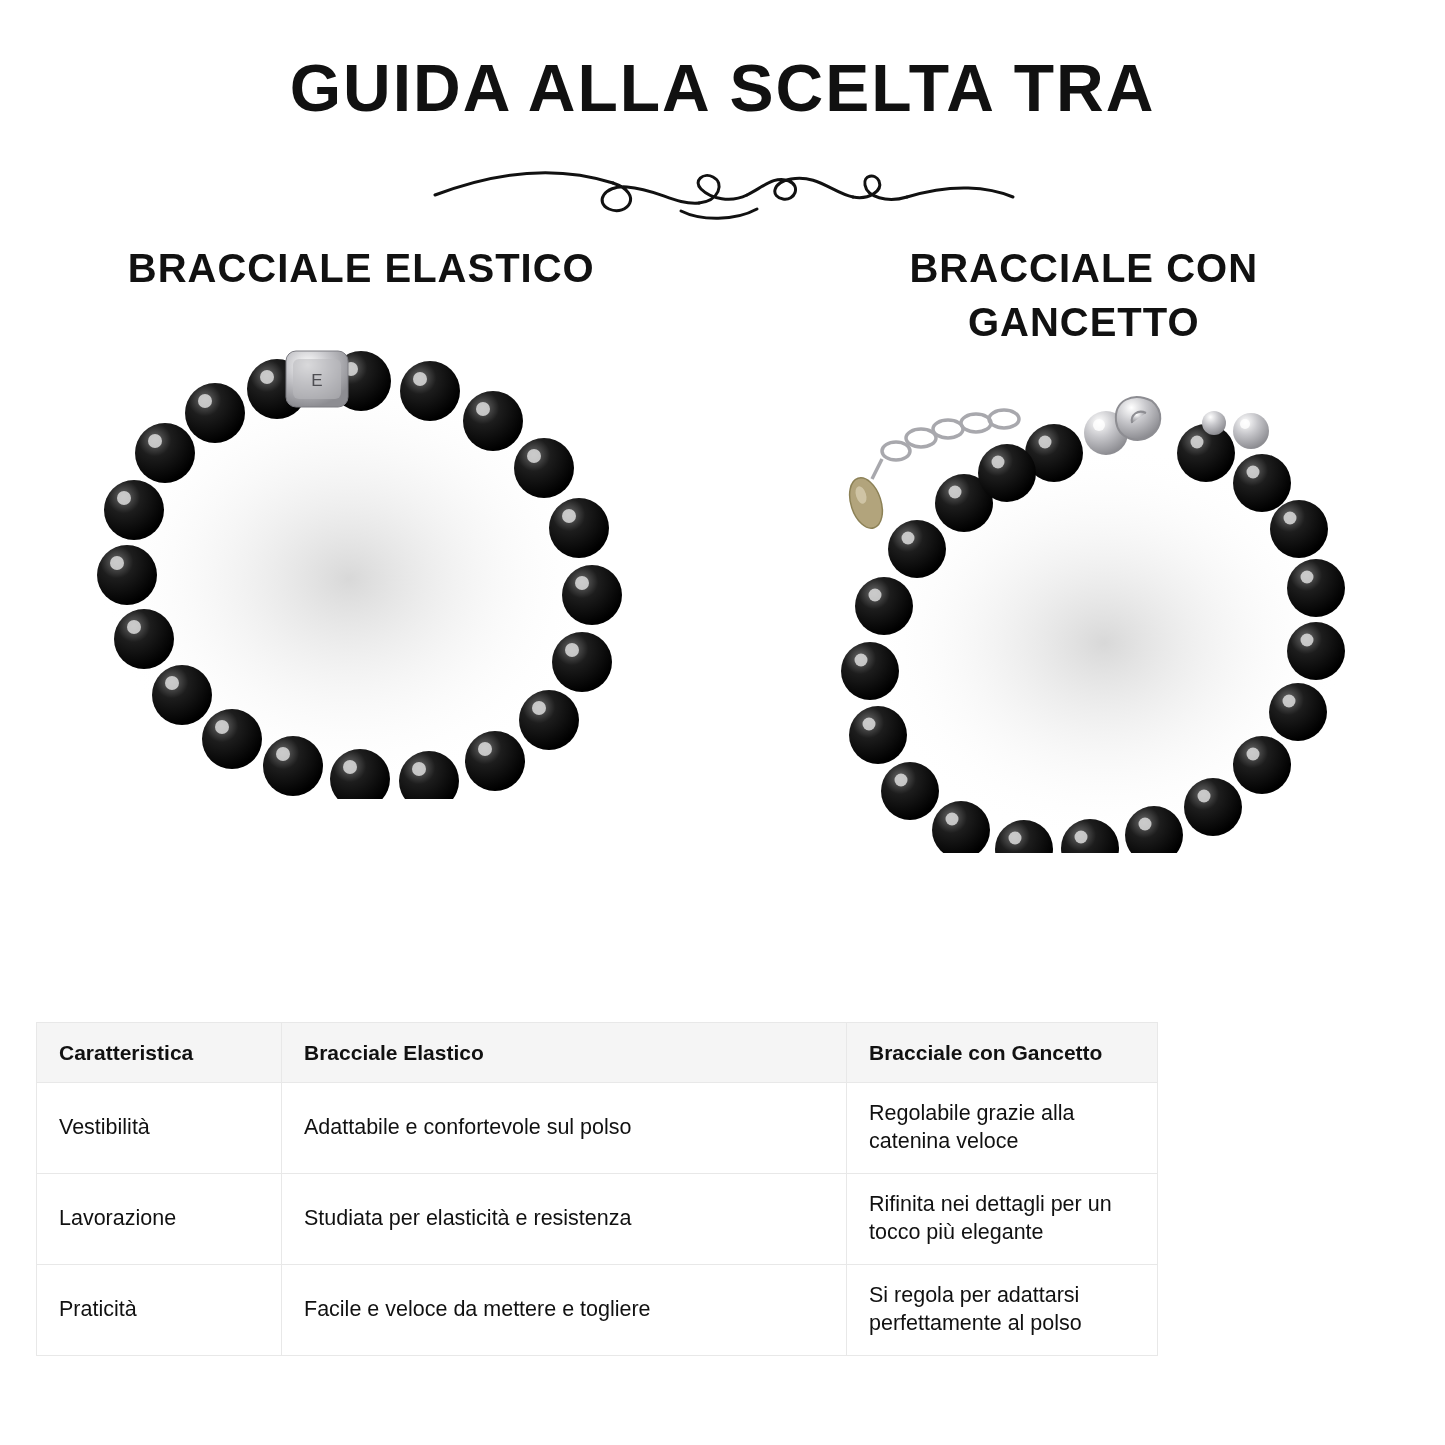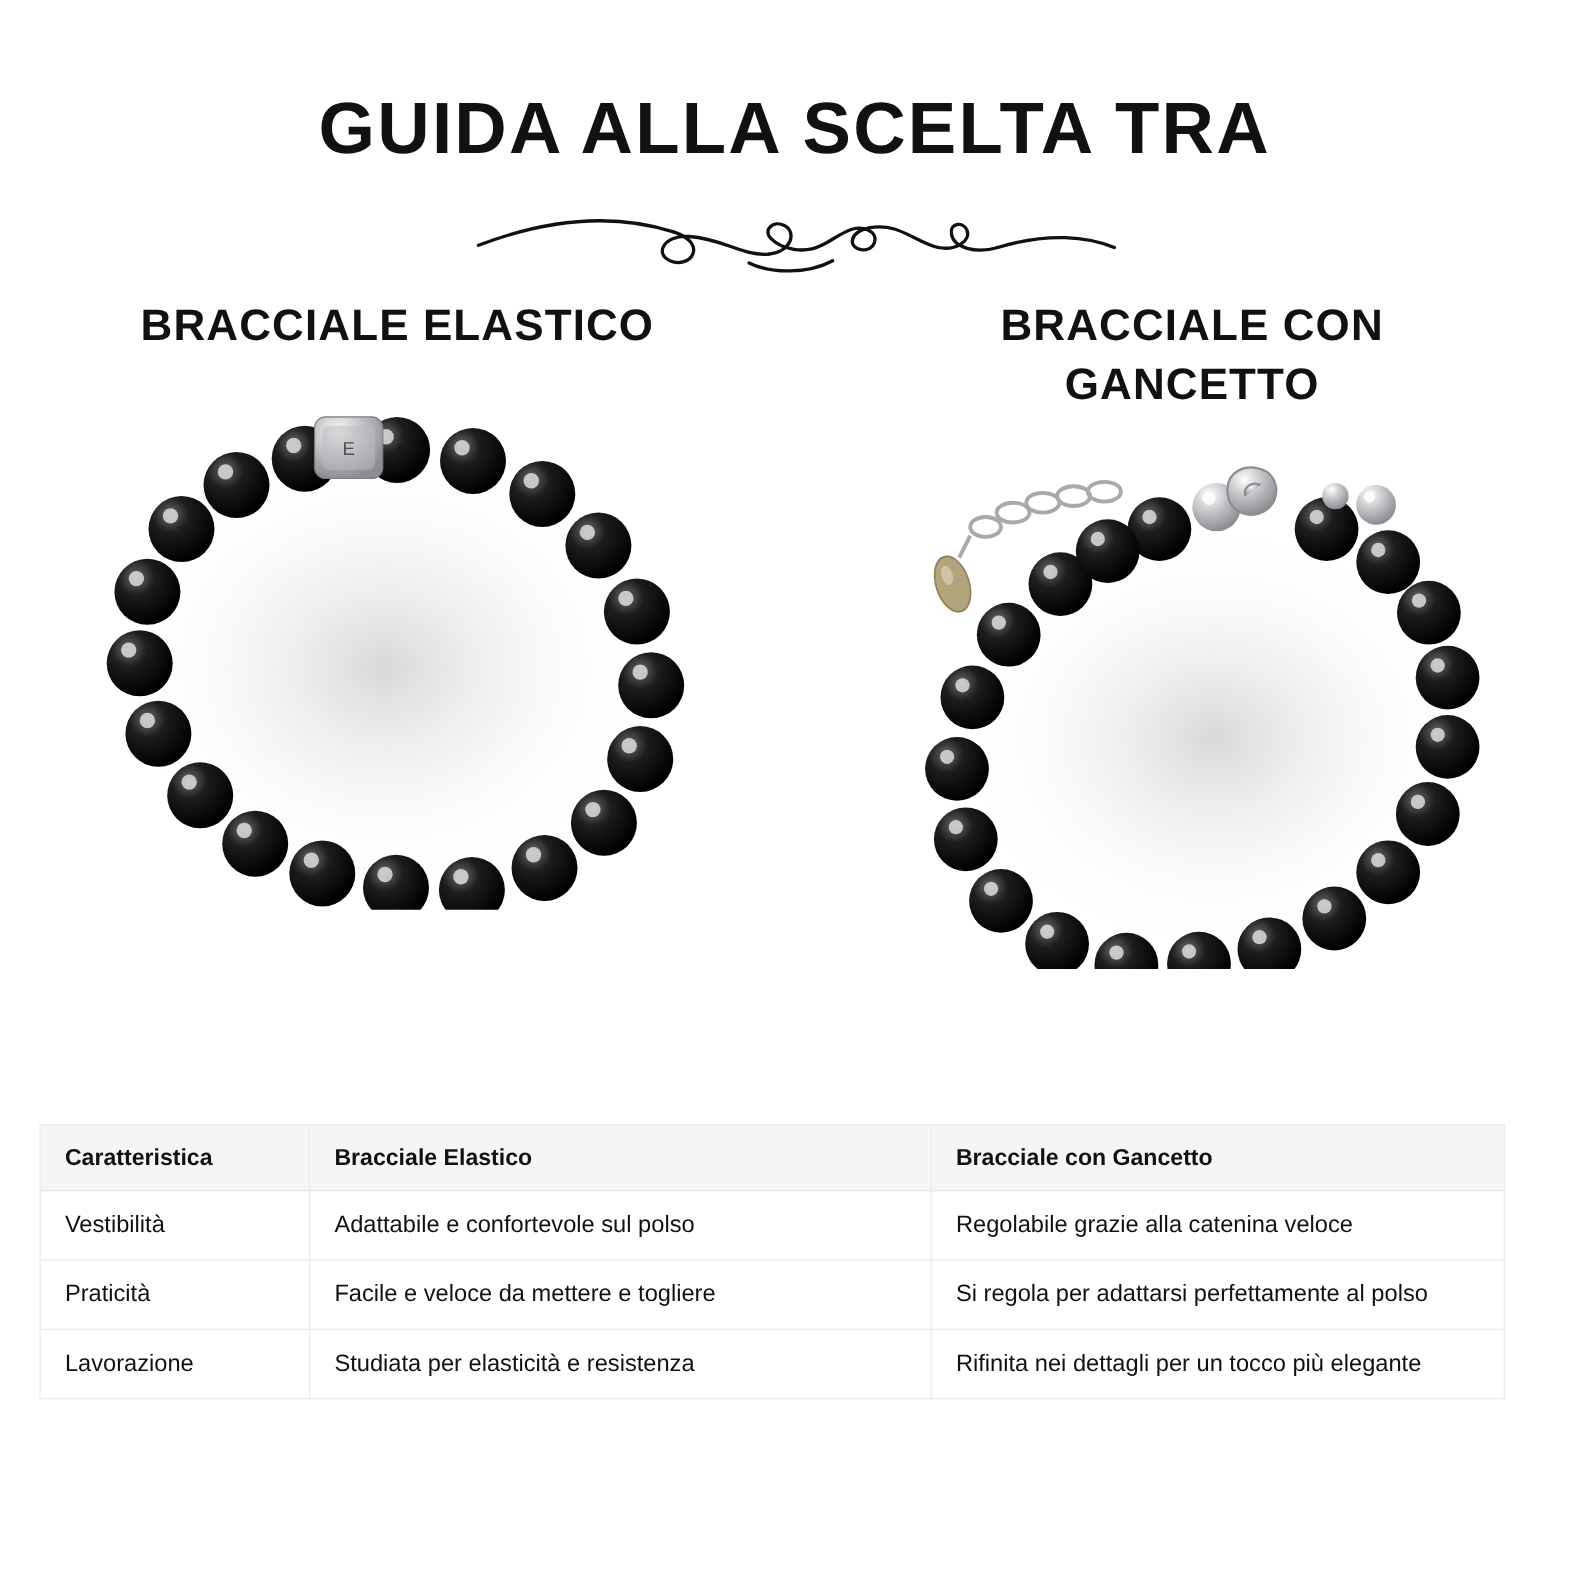--- a/index.html
+++ b/index.html
@@ -21,21 +21,21 @@
     box-sizing: border-box;
     padding: 0;
   }
   .main-title {
     text-align: center;
     font-size: 66px;
     font-weight: 700;
     letter-spacing: 2px;
     color: #111111;
     margin: 0;
-    padding-top: 80px;
+    padding-top: 52px;
     line-height: 1.1;
   }
   .divider-wrap {
     display: flex;
     justify-content: center;
     align-items: center;
     margin-top: 34px;
     height: 70px;
   }
   .columns {
@@ -65,21 +65,21 @@
     height: 470px;
     position: relative;
   }
   .bracelet-area svg {
     display: block;
   }
   .table-wrap {
     position: absolute;
     left: 36px;
     top: 1022px;
-    width: 1332px;
+    width: 1122px;
   }
   table.compare {
     width: 100%;
     border-collapse: collapse;
     font-size: 21.5px;
     color: #111111;
     background: #ffffff;
     border: 1px solid #e2e2e2;
   }
   table.compare th,
@@ -375,26 +375,26 @@
           <th class="c2">Bracciale con Gancetto</th>
         </tr>
       </thead>
       <tbody>
         <tr>
           <td class="feat">Vestibilità</td>
           <td class="cell">Adattabile e confortevole sul polso</td>
           <td class="cell">Regolabile grazie alla catenina veloce</td>
         </tr>
         <tr>
+          <td class="feat">Lavorazione</td>
+          <td class="cell">Studiata per elasticità e resistenza</td>
+          <td class="cell">Rifinita nei dettagli per un tocco più elegante</td>
+        </tr>
+        <tr>
           <td class="feat">Praticità</td>
           <td class="cell">Facile e veloce da mettere e togliere</td>
           <td class="cell">Si regola per adattarsi perfettamente al polso</td>
         </tr>
-        <tr>
-          <td class="feat">Lavorazione</td>
-          <td class="cell">Studiata per elasticità e resistenza</td>
-          <td class="cell">Rifinita nei dettagli per un tocco più elegante</td>
-        </tr>
       </tbody>
     </table>
   </div>
 
 </div>
 
 </body></html>

